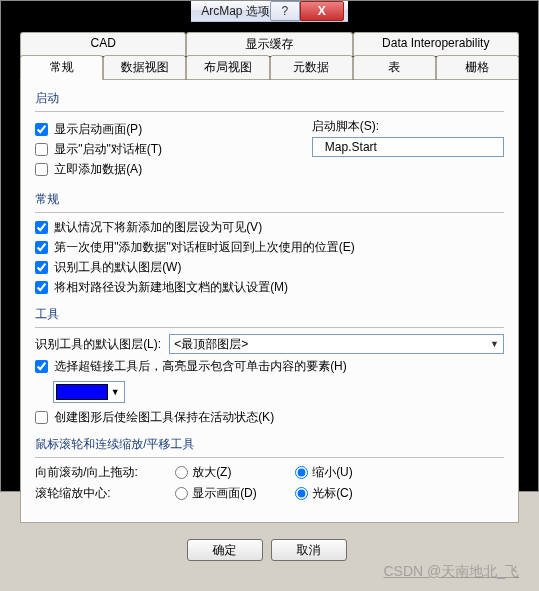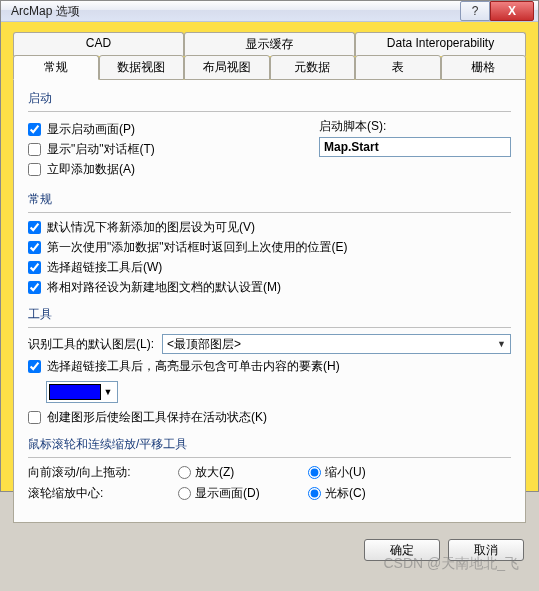--- a/index.html
+++ b/index.html
@@ -1,18 +1,18 @@
 <!DOCTYPE html>
 <html><head>
 <meta charset="utf-8">
 <style>
 * { box-sizing: border-box; margin: 0; padding: 0; font-family: "Microsoft YaHei", SimSun, Arial, sans-serif; font-size: 12px; }
 body { background: #d4d0c8; width: 539px; height: 591px; overflow: hidden; }
 
-.window { background: #fde047; border: 1px solid #8a8a8a; width: 539px; height: 492px; display: flex; flex-direction: column; }
+.window { background: #000000; border: 1px solid #8a8a8a; width: 539px; height: 492px; display: flex; flex-direction: column; align-items: center; }
 .titlebar { height: 28px; background: linear-gradient(to bottom, #fdfdfe 0%, #e9ecf5 45%, #d7dded 46%, #dde4f4 100%); display: flex; align-items: center; padding: 0 4px 0 10px; border-bottom: 1px solid #b9c4de; }
 .titlebar-title { flex: 1; color: #222; }
 .titlebar-btns { display: flex; gap: 0; }
 .tb-btn { width: 30px; height: 20px; border: 1px solid #8a99b8; background: linear-gradient(to bottom, #f6f8fc, #dde3f1); display: flex; align-items: center; justify-content: center; font-size: 11px; color: #333; cursor: pointer; }
 .tb-help { border-radius: 2px 0 0 2px; }
 .tb-close { background: linear-gradient(to bottom, #f08080, #c83030); color: #fff; font-weight: bold; border-color: #a02020; border-radius: 0 2px 2px 0; width: 44px; }
 
 .content { flex: 1; padding: 10px 12px 8px 12px; display: flex; flex-direction: column; }
 
 .tabstrip { display: flex; flex-wrap: wrap; }
@@ -29,38 +29,38 @@
 .group-sep { height: 1px; background: #c0c0c0; margin: 2px 0 6px 0; }
 
 .chk-row { display: flex; align-items: center; margin: 3px 0; }
 .chk-row input[type=checkbox] { margin-right: 6px; width: 13px; height: 13px; }
 .chk-row label { cursor: pointer; }
 
 .startup-flex { display: flex; }
 .startup-left { flex: 1; }
 .startup-right { width: 200px; padding-left: 8px; }
 .field-label { margin-bottom: 2px; }
-.text-input { width: 100%; border: 1px solid #7b9ebd; padding: 2px 4px; background: #fff; height: 20px; font-weight: bold; }
+.text-input { width: 100%; border: 1px solid #7b9ebd; padding: 2px 12px; background: #fff; height: 20px; }
 
 .inline-row { display: flex; align-items: center; gap: 8px; margin: 4px 0; }
 .inline-label { white-space: nowrap; }
 .combo { flex: 1; border: 1px solid #7b9ebd; background: #fff; height: 20px; display: flex; align-items: center; padding: 0 4px; justify-content: space-between; cursor: pointer; }
 .combo .arrow { font-size: 9px; color: #333; }
 
 .color-combo { width: 72px; height: 22px; border: 1px solid #7b9ebd; background: #fff; display: flex; align-items: center; padding: 2px; cursor: pointer; margin: 6px 0 6px 18px; }
 .color-swatch { flex: 1; height: 100%; background: #0000ff; border: 1px solid #000; }
 .color-arrow { width: 14px; text-align: center; font-size: 9px; }
 
-.radio-grid { display: grid; grid-template-columns: 130px 110px 110px; gap: 4px 20px; align-items: center; }
+.radio-grid { display: grid; grid-template-columns: 130px 110px 110px; gap: 4px 10px; align-items: center; }
 .radio-opt { display: flex; align-items: center; gap: 4px; }
 .radio-opt input { margin: 0; }
 
 .btnbar { display: flex; justify-content: flex-end; gap: 8px; padding: 8px 14px 10px 8px; align-items: center; }
 .btn { min-width: 76px; height: 22px; border: 1px solid #707070; background: linear-gradient(to bottom, #fdfdfd, #e4e4e4); border-radius: 3px; cursor: pointer; padding: 0 10px; }
-.watermark { position: absolute; right: 20px; bottom: 18px; color: rgba(120,120,120,0.55); font-size: 14px; pointer-events: none; }
+.watermark { position: absolute; right: 20px; bottom: 10px; color: rgba(120,120,120,0.55); font-size: 14px; pointer-events: none; text-decoration: underline; }
 </style>
 </head>
 <body>
 
 <div class="window">
   <div class="titlebar">
     <span class="titlebar-title">ArcMap 选项</span>
     <div class="titlebar-btns">
       <div class="tb-btn tb-help">
           <span>?</span>
@@ -121,21 +121,21 @@
         <div class="chk-row">
             <input type="checkbox" checked="" style="">
             <label>默认情况下将新添加的图层设为可见(V)</label>
           </div>
         <div class="chk-row">
             <input type="checkbox" checked="" style="">
             <label>第一次使用"添加数据"对话框时返回到上次使用的位置(E)</label>
           </div>
         <div class="chk-row">
             <input type="checkbox" checked="" style="">
-            <label>选择超链接工具后(W)</label>
+            <label>识别工具的默认图层(W)</label>
           </div>
         <div class="chk-row">
             <input type="checkbox" checked="" style="">
             <label>将相对路径设为新建地图文档的默认设置(M)</label>
           </div>
       </div>
 
       <div class="group">
         <div class="group-title">工具</div>
         <div class="group-sep"></div>

